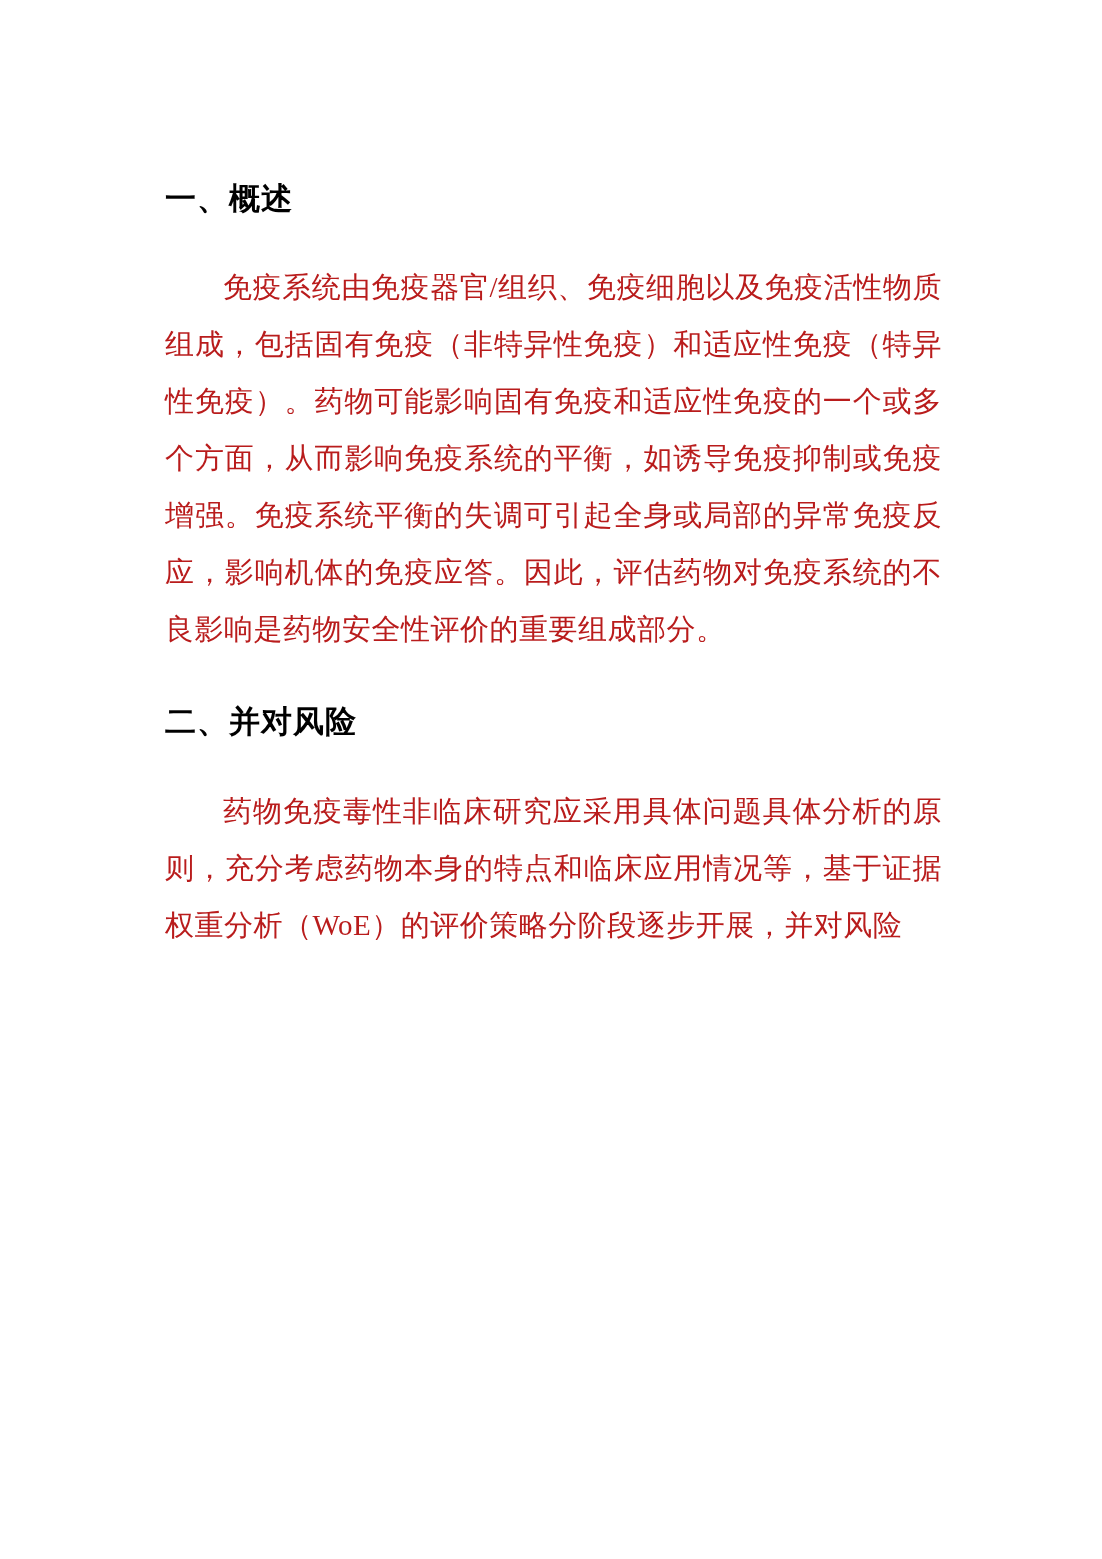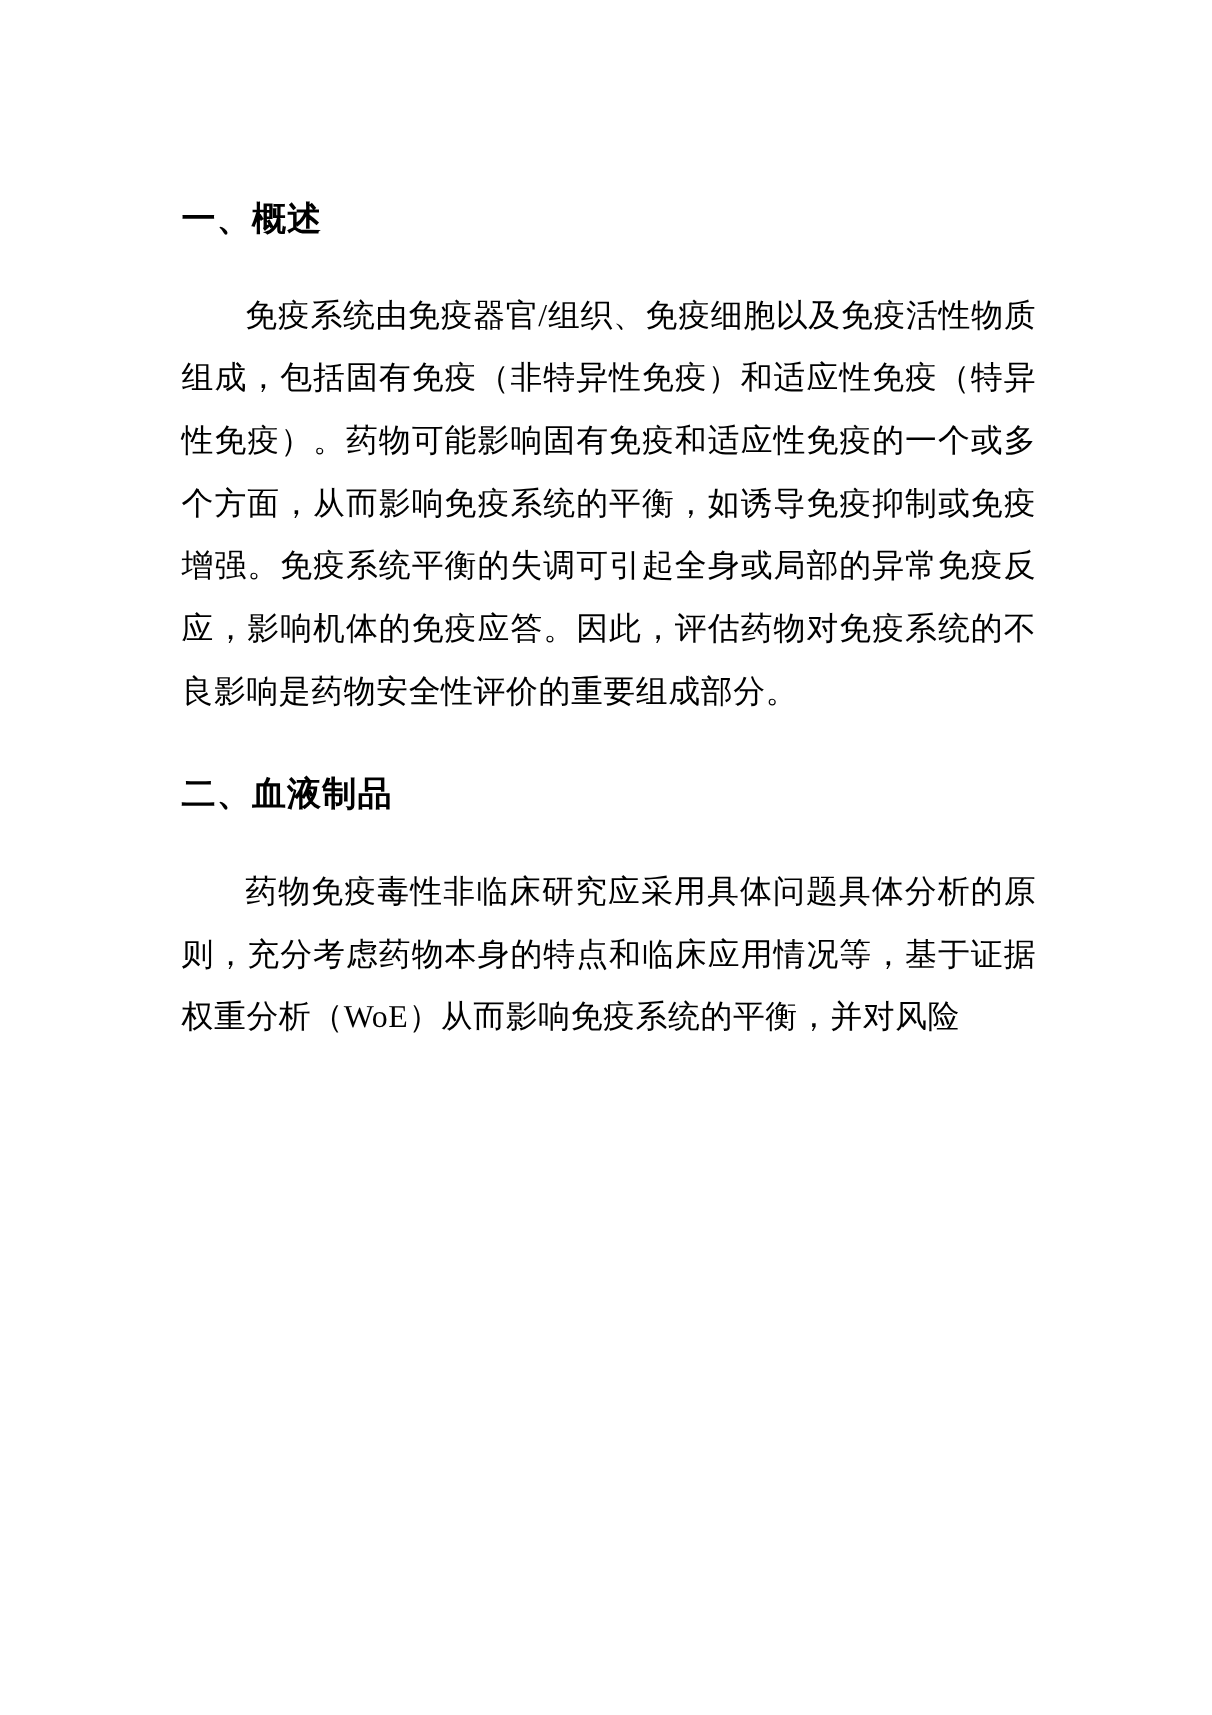--- a/index.html
+++ b/index.html
@@ -34,21 +34,21 @@
   .h-first {
     margin-top: 177px;
     margin-bottom: 38px;
   }
   .h-second {
     margin-top: 42px;
     margin-bottom: 39px;
   }
   .body-par {
     margin: 0;
-    color: #000000;
+    color: #b91c1c;
     font-size: 29px;
     line-height: 57px;
     text-align: justify;
     text-justify: inter-character;
     text-indent: 58px;
     letter-spacing: 0.5px;
     word-break: break-all;
   }
   .footer-pageno {
     position: absolute;
@@ -68,20 +68,20 @@
 
 <div class="page">
   <div class="content">
 
     <h2 class="sec-heading h-first">一、概述</h2>
 
     <p class="body-par">免疫系统由免疫器官/组织、免疫细胞以及免疫活性物质组成，包括固有免疫（非特异性免疫）和适应性免疫（特异性免疫）。药物可能影响固有免疫和适应性免疫的一个或多个方面，从而影响免疫系统的平衡，如诱导免疫抑制或免疫增强。免疫系统平衡的失调可引起全身或局部的异常免疫反应，影响机体的免疫应答。因此，评估药物对免疫系统的不良影响是药物安全性评价的重要组成部分。</p>
 
 
 
-    <h2 class="sec-heading h-second">二、血液制品</h2>
+    <h2 class="sec-heading h-second">二、并对风险</h2>
 
-    <p class="body-par">药物免疫毒性非临床研究应采用具体问题具体分析的原则，充分考虑药物本身的特点和临床应用情况等，基于证据权重分析（WoE）从而影响免疫系统的平衡，并对风险</p>
+    <p class="body-par">药物免疫毒性非临床研究应采用具体问题具体分析的原则，充分考虑药物本身的特点和临床应用情况等，基于证据权重分析（WoE）的评价策略分阶段逐步开展，并对风险</p>
 
   </div>
 
   <div class="footer-pageno">— 1 —</div>
 </div>
 
 </body></html>

